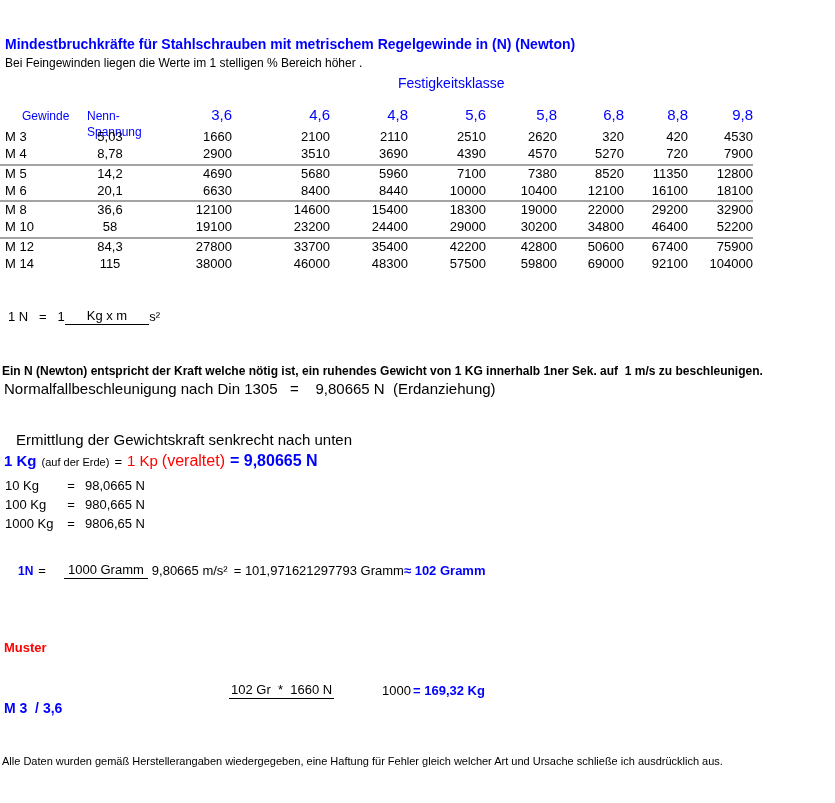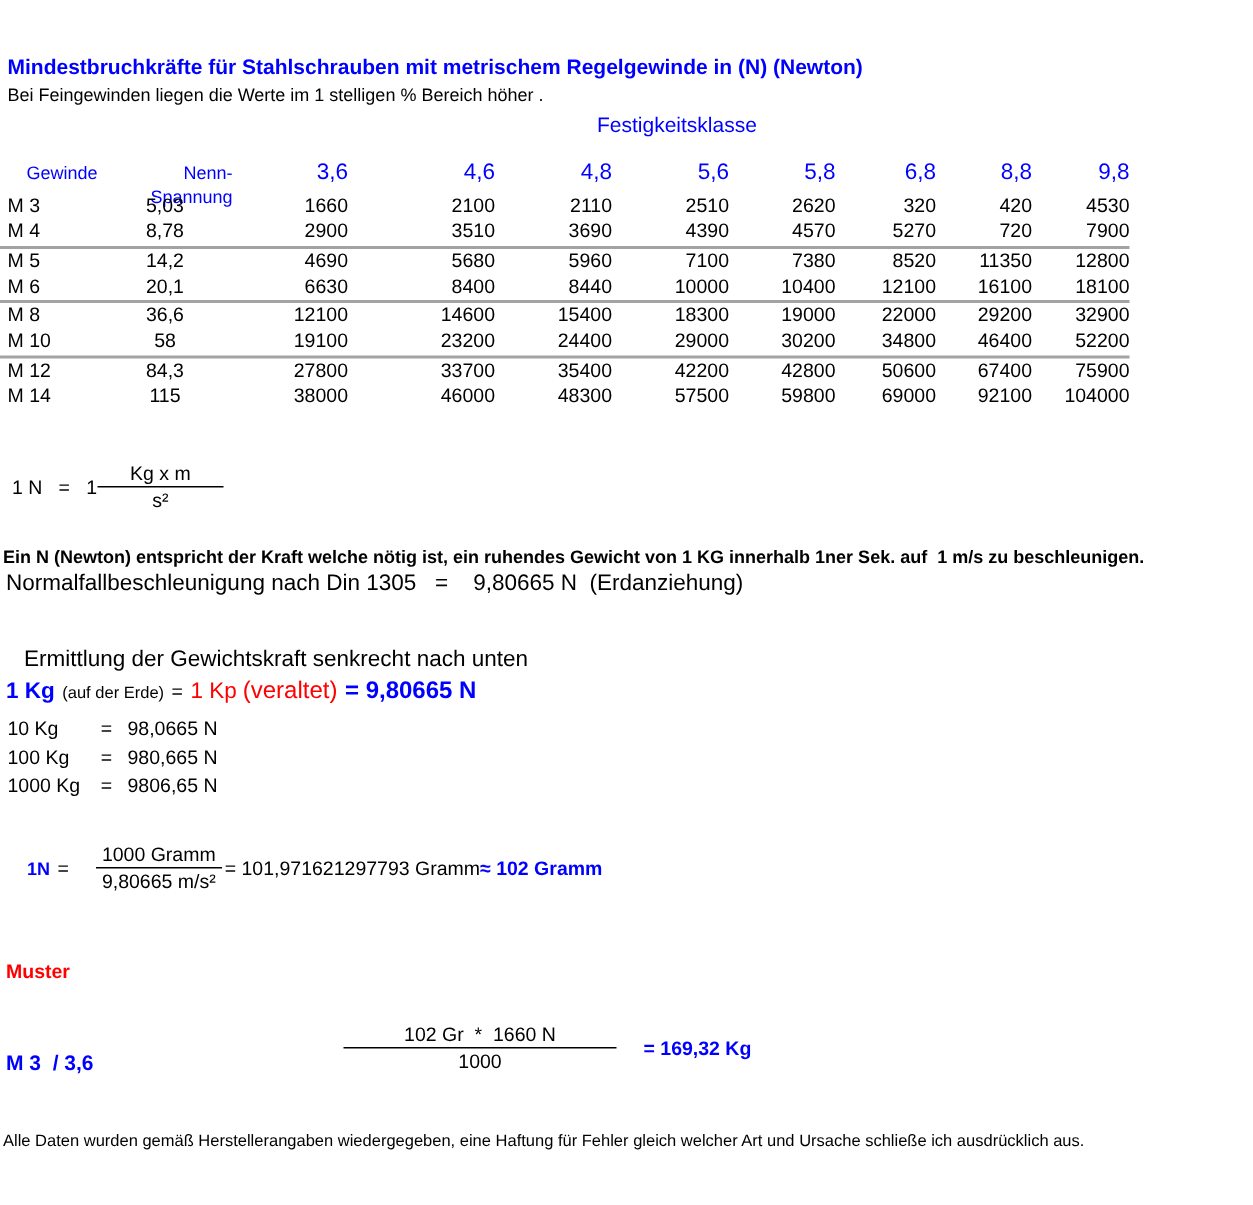--- a/index.html
+++ b/index.html
@@ -16,28 +16,28 @@
 
   
   .ttable{left:0;top:104px;width:753px;font-size:13px;}
   .trow{display:grid;grid-template-columns:65px 90px 77px 98px 78px 78px 71px 67px 64px 65px;
         align-items:baseline;height:17.3px;line-height:16px;}
   .hrow1{height:22px;padding-top:3px;}
   .hrow2{height:18px;}
   .hrow1 .c0,.hrow1 .c1,.hrow2 .c0,.hrow2 .c1{color:#0000ff;font-size:12px;}
   .c0{text-align:left;padding-left:5px;}
   .c1{text-align:center;}
-  .hleft{text-align:right;padding-left:5px;}
+  .hleft{text-align:left;padding-left:22px;}
   .cn{text-align:right;}
   .ch{font-size:15px;color:#0000ff;}
   .u{border-bottom:2px solid #a3a3a3;}
 
   
   .formula{display:flex;align-items:center;font-size:13px;}
-  .frac{display:inline-flex;flex-direction:column;text-align:center;justify-content:space-between;}
+  .frac{display:inline-flex;flex-direction:row;text-align:center;justify-content:space-between;}
   .frac .num{border-bottom:1px solid #000000;padding:0 2px 1px 2px;}
   .frac .den{padding-top:1px;}
 
   .f-newton{left:8px;top:308px;}
   .f-newton .num{padding:0 22px 1px 22px;}
 
   .newton-note{left:2px;top:364px;font-size:12px;font-weight:bold;}
   .normal-acc{left:4px;top:380px;font-size:15px;}
 
   .ermittlung{left:16px;top:431px;font-size:15px;}
@@ -57,21 +57,21 @@
   .f-gram .pfx{font-size:12px;font-weight:bold;color:#0000ff;}
   .f-gram .peq{margin:0 18px 0 5px;}
   .f-gram .num,.f-gram .den{padding-left:4px;padding-right:4px;}
   .f-gram .res{margin-left:2px;}
   .f-gram .approx{font-weight:bold;color:#0000ff;}
 
   .muster-h{left:4px;top:640px;font-size:13px;font-weight:bold;color:#ff0000;}
   .muster-ex{left:4px;top:677px;font-size:14px;font-weight:bold;color:#0000ff;margin-top:23px;}
   .f-muster{left:229px;top:682px;}
   .f-muster .frac{width:182px;}
-  .f-muster .res{font-weight:bold;color:#0000ff;margin-left:18px;}
+  .f-muster .res{font-weight:bold;color:#0000ff;margin-left:2px;}
 
   .footer{left:2px;top:755px;font-size:11px;}
 </style>
 </head>
 <body>
 
 <div class="abs title">Mindestbruchkräfte für Stahlschrauben mit metrischem Regelgewinde in (N) (Newton)</div>
 <div class="abs subtitle">Bei Feingewinden liegen die Werte im 1 stelligen % Bereich höher .</div>
 <div class="abs festklasse">Festigkeitsklasse</div>
 

